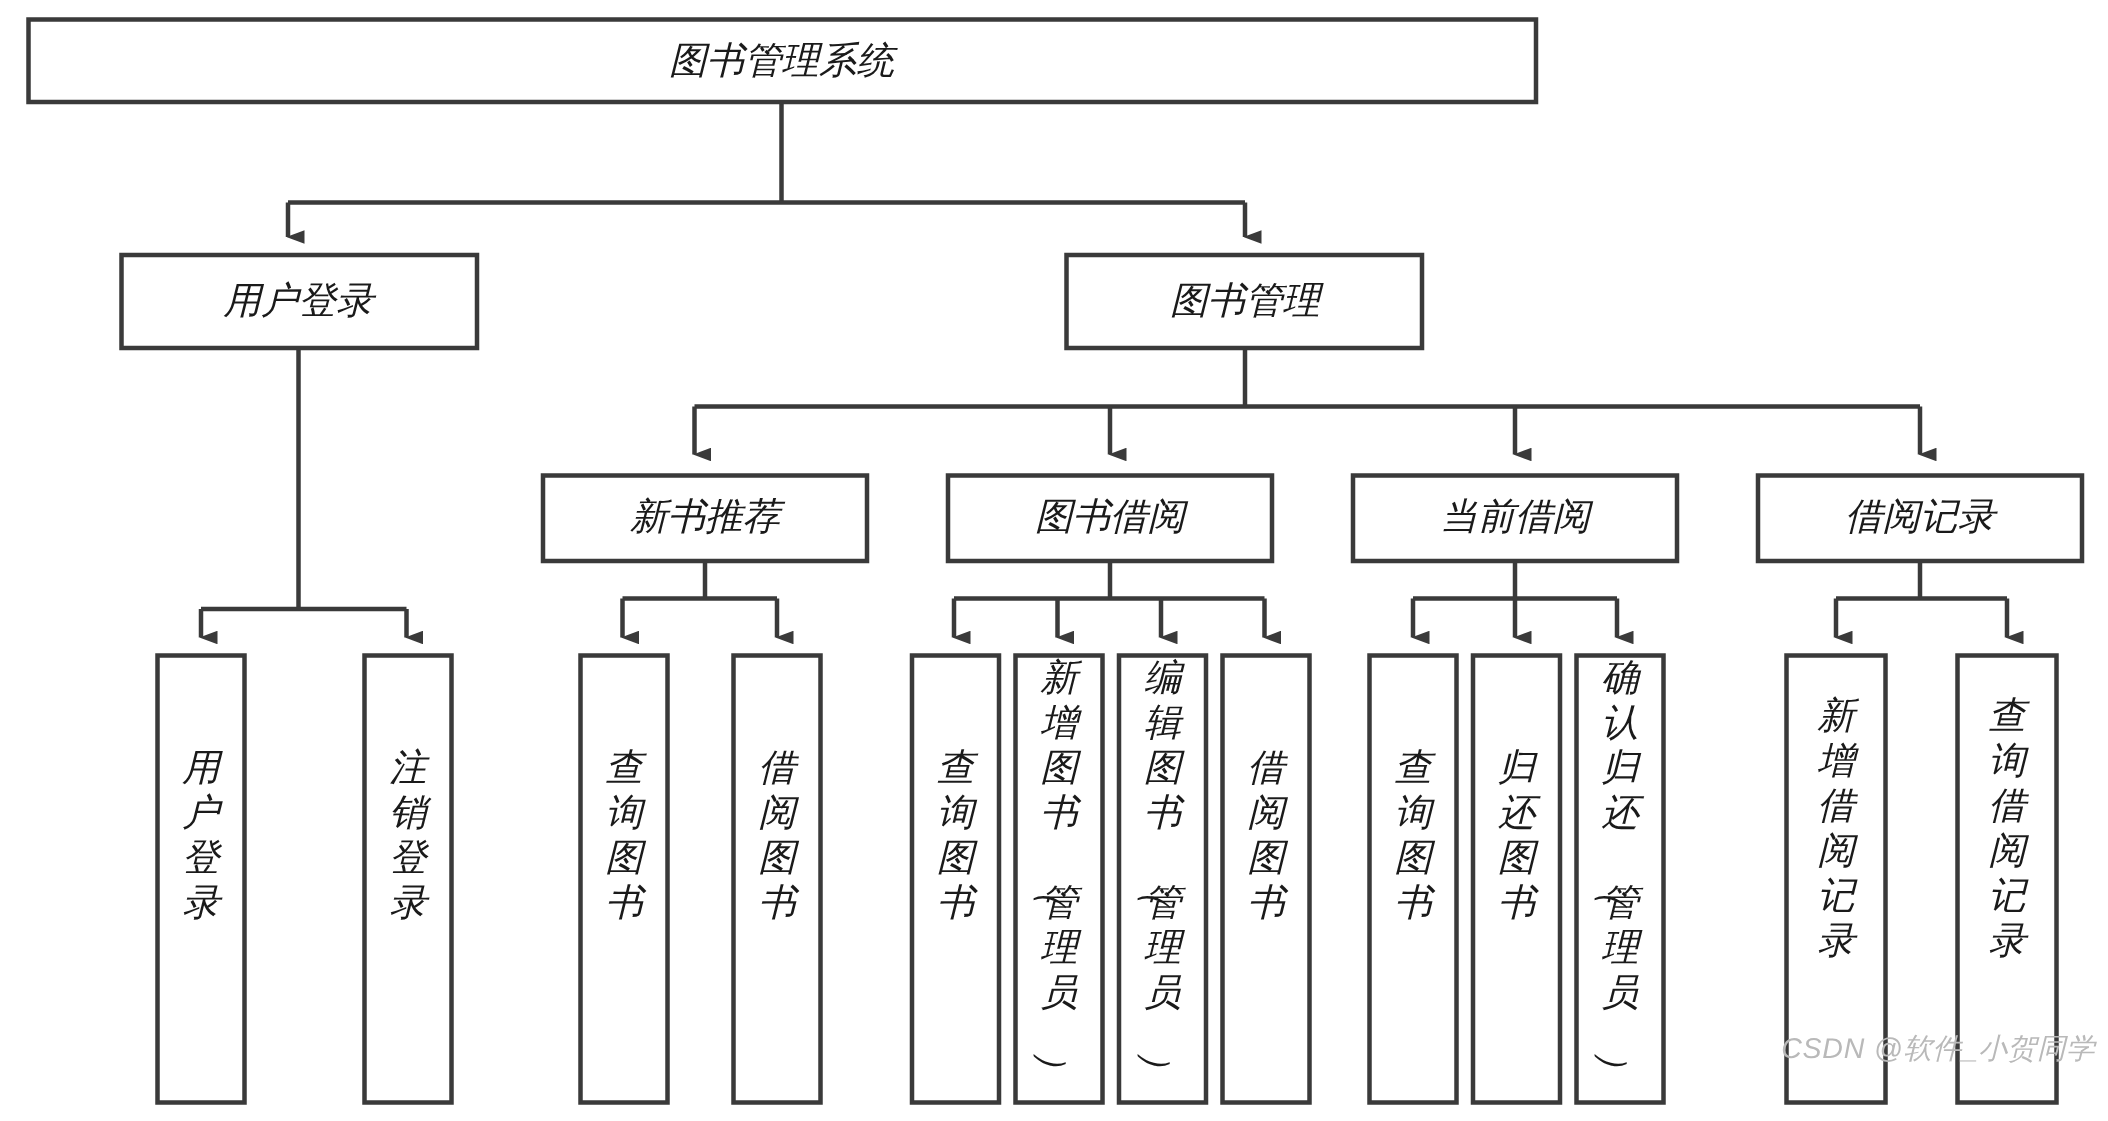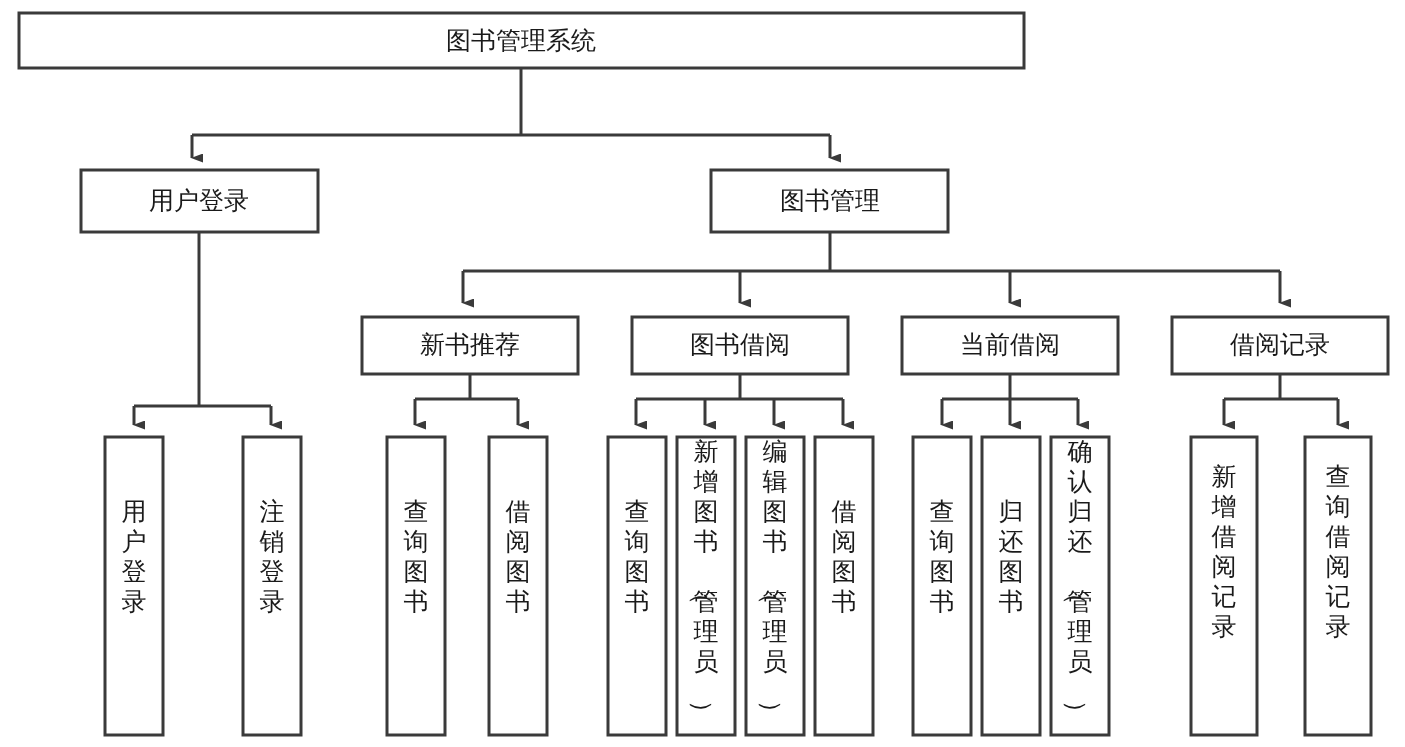--- a/index.html
+++ b/index.html
@@ -11,20 +11,21 @@
     width: 1405px;
     height: 747px;
     font-family: "Liberation Sans", "DejaVu Sans", sans-serif;
     overflow: hidden;
     position: relative;
   }
   #diagram-root {
     position: relative;
     width: 1405px;
     height: 718px;
+    font-style: italic;
   }
   svg.diagram {
     position: absolute;
     top: 0;
     left: 0;
     width: 1405px;
     height: 747px;
   }
   .node-box {
     fill: #ffffff;
@@ -222,14 +223,15 @@
       <text class="node-label-vertical" x="1224" y="485"><tspan x="1224" dy="0">新</tspan><tspan x="1224" dy="30">增</tspan><tspan x="1224" dy="30">借</tspan><tspan x="1224" dy="30">阅</tspan><tspan x="1224" dy="30">记</tspan><tspan x="1224" dy="30">录</tspan></text>
     </g>
 
     <g>
       <rect class="node-box" x="1305" y="437" width="66" height="298"></rect>
       <text class="node-label-vertical" x="1338" y="485"><tspan x="1338" dy="0">查</tspan><tspan x="1338" dy="30">询</tspan><tspan x="1338" dy="30">借</tspan><tspan x="1338" dy="30">阅</tspan><tspan x="1338" dy="30">记</tspan><tspan x="1338" dy="30">录</tspan></text>
     </g>
 
   </svg>
 
+  <div class="watermark">CSDN @软件_小贺同学</div>
 
 </div>
 
 </body></html>

